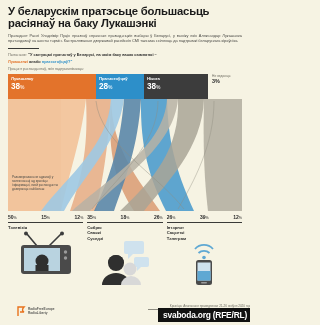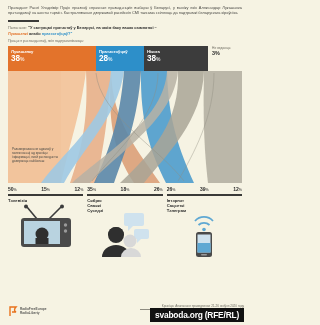--- a/index.html
+++ b/index.html
@@ -59,36 +59,37 @@
   .cats{display:flex;padding:0 8px;gap:4px;margin-top:1px;}
   .cat{flex:1;position:relative;}
   .pcts{display:flex;justify-content:space-between;align-items:flex-end;height:9px;}
   .pct-item{font-size:5px;font-weight:bold;color:#2b2b2b;line-height:6px;}
   .pct-item .s{font-size:3.6px;font-weight:bold;opacity:.75;}
   .catrule{height:1.4px;background:#3a3a38;margin:1px 0 2px 0;}
   .catname{font-size:4.2px;font-weight:bold;line-height:5.2px;color:#2b2b2b;}
   .icons{height:44px;display:flex;align-items:flex-end;justify-content:center;}
 
   
-  .footer{position:absolute;left:0;bottom:0;width:250px;height:26px;}
+  .footer{position:absolute;left:8px;bottom:0;width:250px;height:26px;}
   .logo{position:absolute;left:9px;bottom:8px;display:flex;align-items:center;gap:2px;}
   .logo-txt{font-size:3.2px;line-height:3.8px;color:#5b5b58;font-weight:bold;}
   .srcnote{position:absolute;right:6px;bottom:17px;font-size:3.1px;color:#6f6d63;text-align:right;}
   .srcline{position:absolute;right:6px;bottom:15.4px;width:104px;height:.7px;background:#8d8b80;}
   .badge{
     position:absolute;right:6px;bottom:3px;background:#111;color:#fff;
     font-size:8.4px;font-weight:bold;padding:2px 5px;letter-spacing:-.2px;
   }
 </style>
 </head>
 <body>
 
 <div class="page">
 
   <div class="header">
+    <div class="headline">У беларускім пратэсьце большасьць расіянаў на баку Лукашэнкі</div>
     <div class="standfirst">Прэзыдэнт Расеі Уладзімір Пуцін прызнаў спрэчныя прэзыдэнцкія выбары ў Беларусі, у выніку якіх Аляксандар Лукашэнка прэтэндаваў на шосты тэрмін. Кантраляваныя дзяржавай расейскія СМІ таксама схіляюць да падтрымкі беларускага кіраўніка.</div>
   </div>
 
   <div class="qwrap">
     <div class="rule"></div>
     <div class="qline">
       <span class="qlabel">Пытаньне:</span>
       <span class="qtext">"У сытуацыі пратэстаў у Беларусі, на чыім баку вашы сымпатыі –</span>
     </div>
     <div class="qline">

